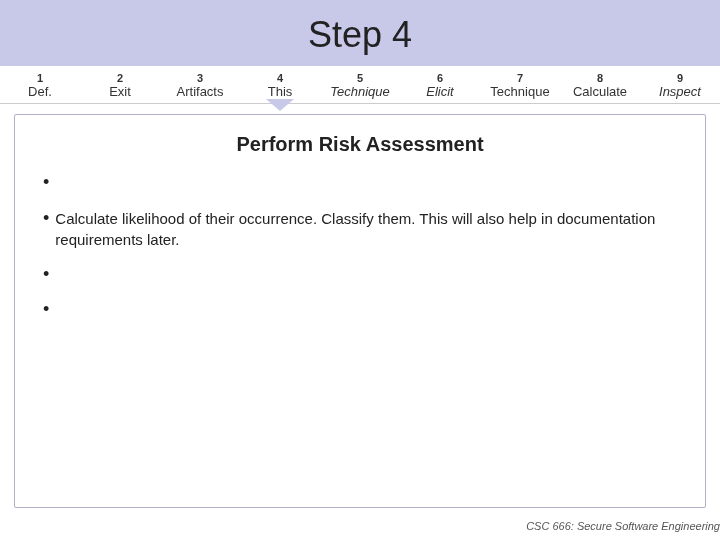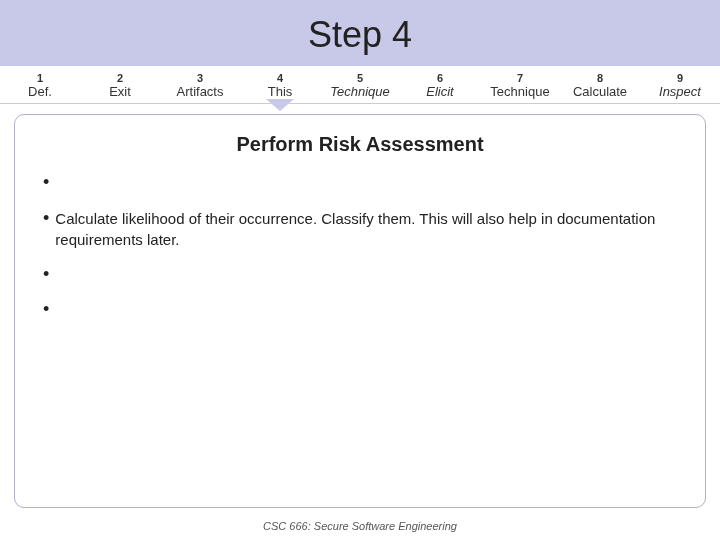--- a/index.html
+++ b/index.html
@@ -87,21 +87,21 @@
       font-style: normal;
     }
 
     
     .main-content {
       flex: 1;
       padding: 18px 28px 10px 28px;
       background: #ffffff;
       border: 1.5px solid #b0b0c8;
       margin: 10px 14px 8px 14px;
-      border-radius: 10px;
+      border-radius: 2px;
     }
 
     .section-title {
       text-align: center;
       font-size: 20px;
       font-weight: bold;
       color: #222;
       margin-bottom: 16px;
     }
 
@@ -120,21 +120,21 @@
       line-height: 1.4;
     }
     .bullet-list li .bullet {
       font-size: 18px;
       line-height: 1.2;
       flex-shrink: 0;
     }
 
     
     .footer {
-      text-align: center;
+      text-align: right;
       font-size: 11px;
       color: #555;
       padding: 4px 0 8px 0;
       flex-shrink: 0;
       font-style: italic;
     }
   </style>
 </head>
 <body>
 

